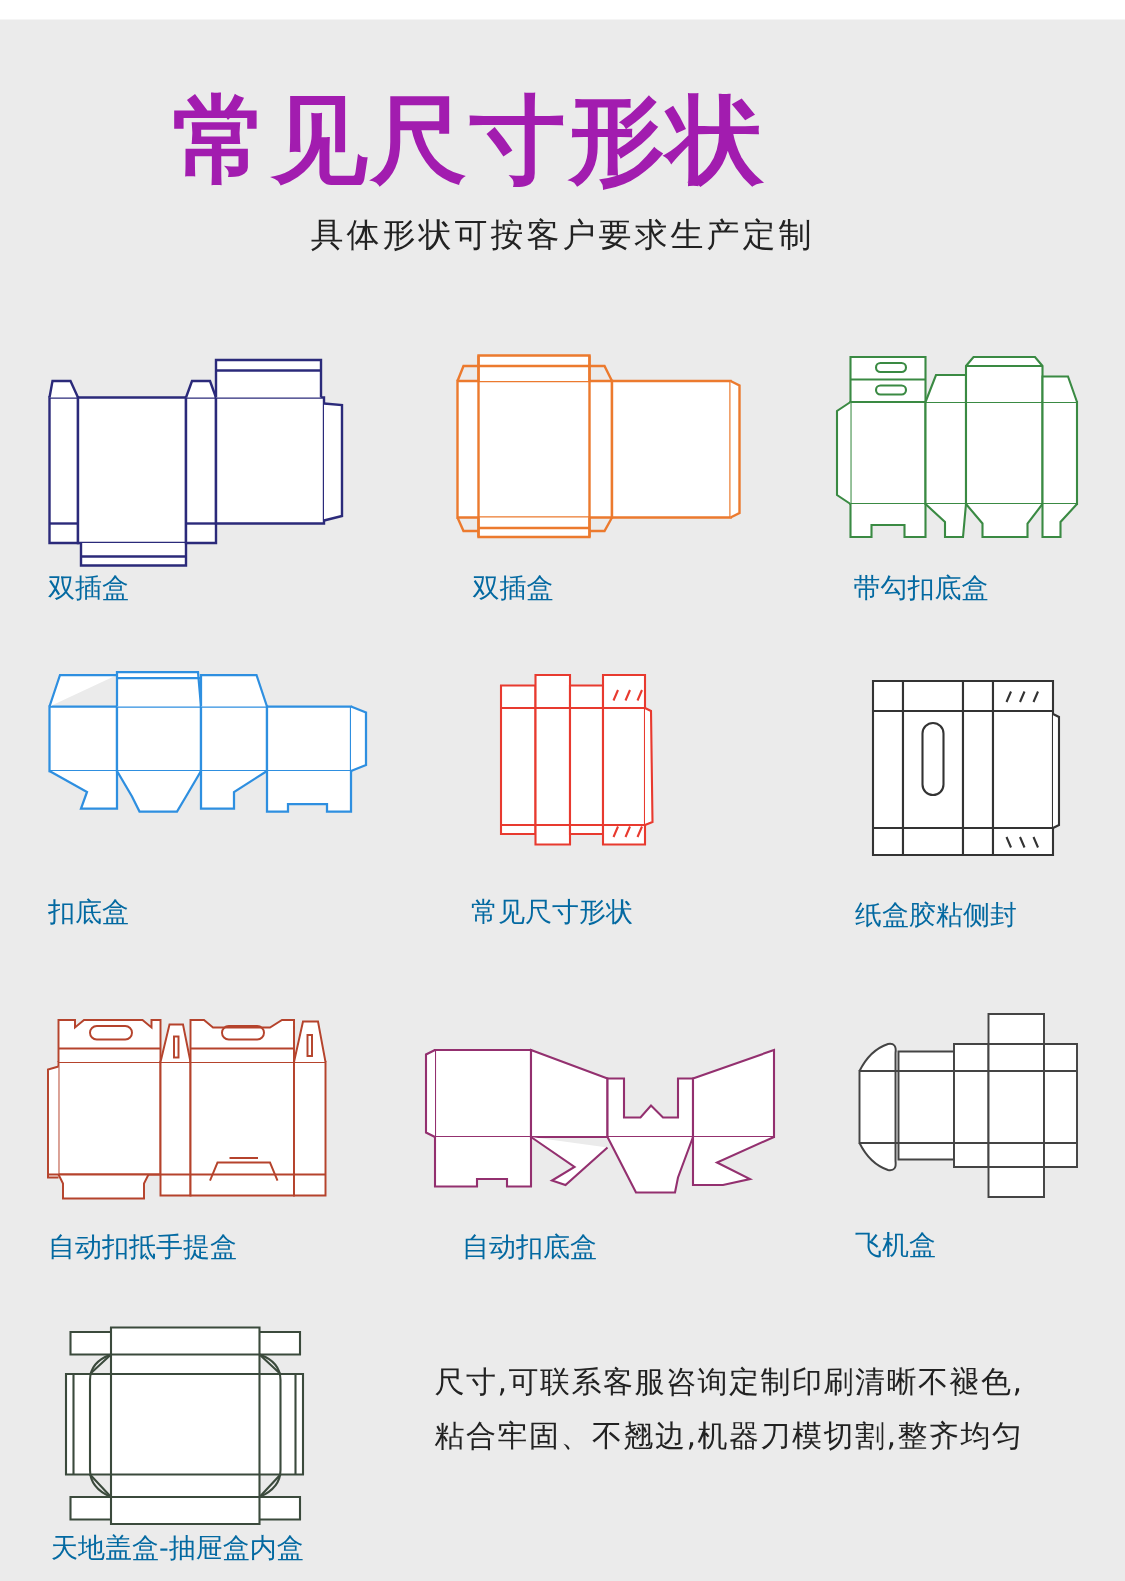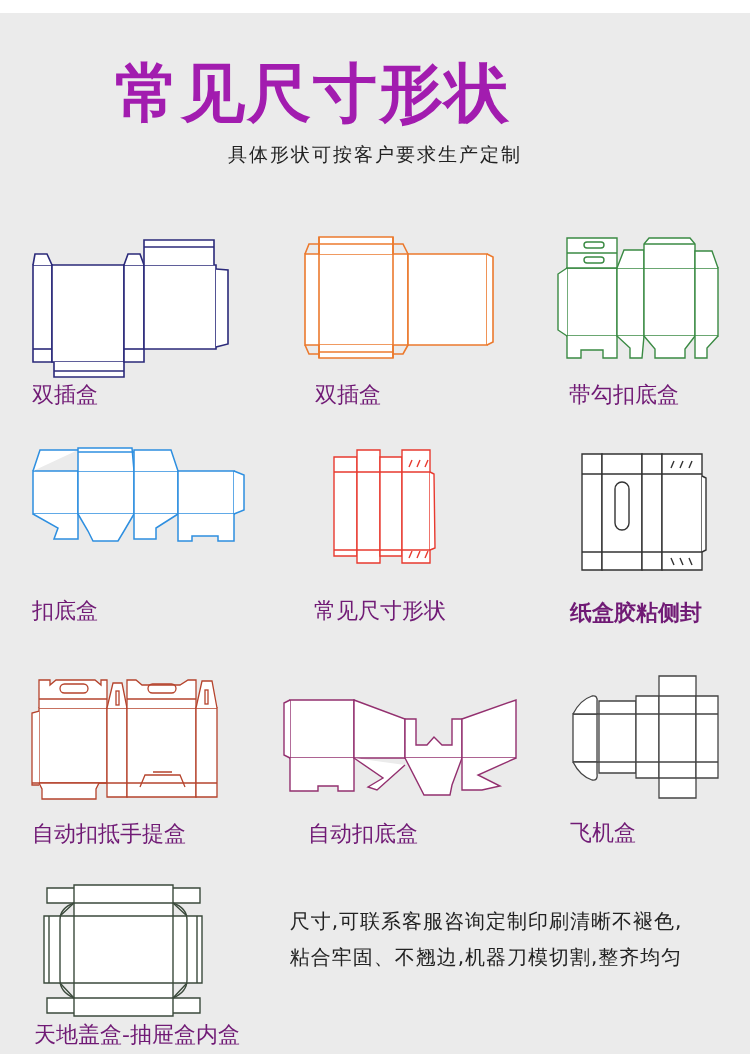--- a/index.html
+++ b/index.html
@@ -1,23 +1,23 @@
 <!DOCTYPE html>
 <html><head>
 <meta charset="utf-8">
 <style>
   html,body{margin:0;padding:0;}
   body{width:750px;height:1054px;background:#ebebeb;position:relative;overflow:hidden;
        font-family:"DejaVu Sans","Liberation Sans",sans-serif;color:#111;}
   .topstrip{position:absolute;left:0;top:0;width:750px;height:13px;background:#ffffff;}
   .title{position:absolute;left:0;top:50px;width:626px;text-align:center;font-size:64px;font-weight:bold;letter-spacing:2px;color:#a21caf;}
-  .subtitle{position:absolute;left:0;top:142px;width:750px;text-align:center;font-size:19px;letter-spacing:2px;color:#222;}
+  .subtitle{position:absolute;left:0;top:142px;width:750px;text-align:center;font-size:22px;letter-spacing:2px;color:#222;}
   .item{position:absolute;}
   .item svg{position:absolute;left:0;top:0;overflow:visible;}
-  .label{position:absolute;font-size:22px;color:#701a75;white-space:nowrap;}
+  .label{position:absolute;font-size:18px;color:#0369a1;white-space:nowrap;}
   .desc{position:absolute;left:222px;top:903px;width:528px;text-align:center;font-size:20px;line-height:36px;color:#222;letter-spacing:1px;}
   .desc div{white-space:nowrap;}
   svg .p{fill:#fff;}
 </style>
 </head>
 <body>
 
 <div class="topstrip"></div>
 <div class="title">常见尺寸形状</div>
 <div class="subtitle">具体形状可按客户要求生产定制</div>
@@ -117,21 +117,21 @@
     <path class="p" d="M12,2 L32,2 L32,118 L12,118 Z"></path>
     <path class="p" d="M32,2 L72,2 L72,118 L32,118 Z"></path>
     <path class="p" d="M72,2 L92,2 L92,118 L72,118 Z"></path>
     <path class="p" d="M92,2 L132,2 L132,118 L92,118 Z"></path>
     <path d="M12,22 L132,22 M12,100 L132,100"></path>
     <rect x="45" y="30" width="14" height="48" rx="7"></rect>
     <path class="p" d="M132,24 L136,26 L136,98 L132,100"></path>
     <path d="M101,16 L104,9 M110,16 L113,9 M119,16 L122,9"></path>
     <path d="M101,106 L104,113 M110,106 L113,113 M119,106 L122,113"></path>
   </svg>
-  <div class="label" style="left:0px;top:146px;font-weight:bold;">纸盒胶粘侧封</div>
+  <div class="label" style="left:0px;top:146px;">纸盒胶粘侧封</div>
 </div>
 
 <div class="item" style="left:30px;top:675px;width:230px;height:170px;">
   <svg width="200" height="130" stroke="#b5432c" stroke-width="1.3" fill="none">
     <path class="p" d="M9,33 L77,33 L77,108 L9,108 Z"></path>
     <path class="p" d="M9,33 L9,5 L20,5 L20,10 L26,5 L65,5 L71,10 L71,5 L77,5 L77,33"></path>
     <path d="M9,24 L77,24"></path>
     <rect x="30" y="9" width="28" height="9" rx="4.5"></rect>
     <path class="p" d="M9,36 L2,38 L2,110 L9,110"></path>
     <path class="p" d="M9,108 L12,114 L12,124 L66,124 L66,114 L69,108"></path>

